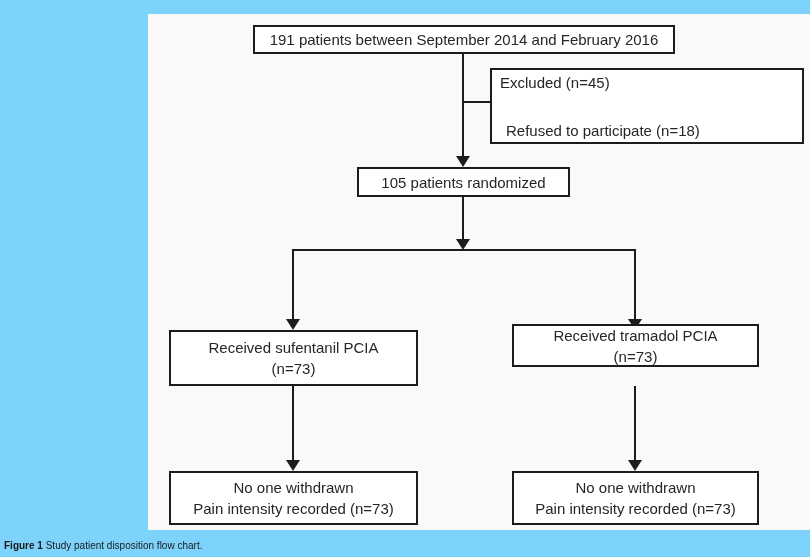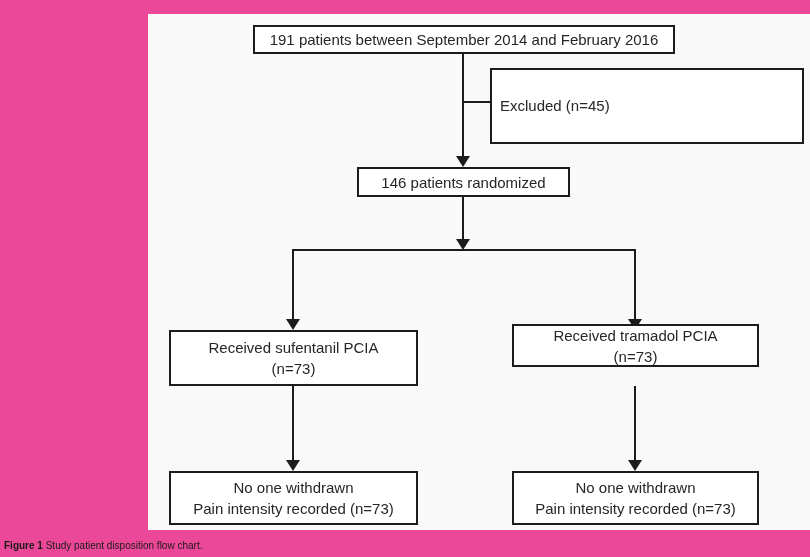--- a/index.html
+++ b/index.html
@@ -1,20 +1,20 @@
 <!DOCTYPE html>
 <html><head>
 <meta charset="utf-8">
 <style>
   html, body { margin: 0; padding: 0; }
   .canvas {
     position: relative;
     width: 810px;
     height: 557px;
-    background: #ec4899;
+    background: #7dd3fc;
     font-family: "Liberation Sans", "DejaVu Sans", sans-serif;
     color: #262626;
     overflow: hidden;
   }
   .figure-area {
     position: absolute;
     left: 148px; top: 14px;
     width: 662px; height: 516px;
     background: #f9f9f9;
   }
@@ -96,24 +96,25 @@
   <div class="arrow-down a-out-l"></div>
   <div class="vline v-arm-out-r"></div>
   <div class="arrow-down a-out-r"></div>
 
   <div class="box box-enrollment">
     <span>191 patients between September 2014 and February 2016</span>
   </div>
 
   <div class="box box-excluded">
     <span>Excluded (n=45)</span>
+    <span class="reason">Refused to participate (n=18)</span>
   </div>
 
   <div class="box box-randomized">
-    <span>146 patients randomized</span>
+    <span>105 patients randomized</span>
   </div>
 
   <div class="box box-arm-left">
     <span>Received sufentanil PCIA</span>
     <span>(n=73)</span>
   </div>
 
   <div class="box box-arm-right">
     <span>Received tramadol PCIA</span>
     <span>(n=73)</span>

